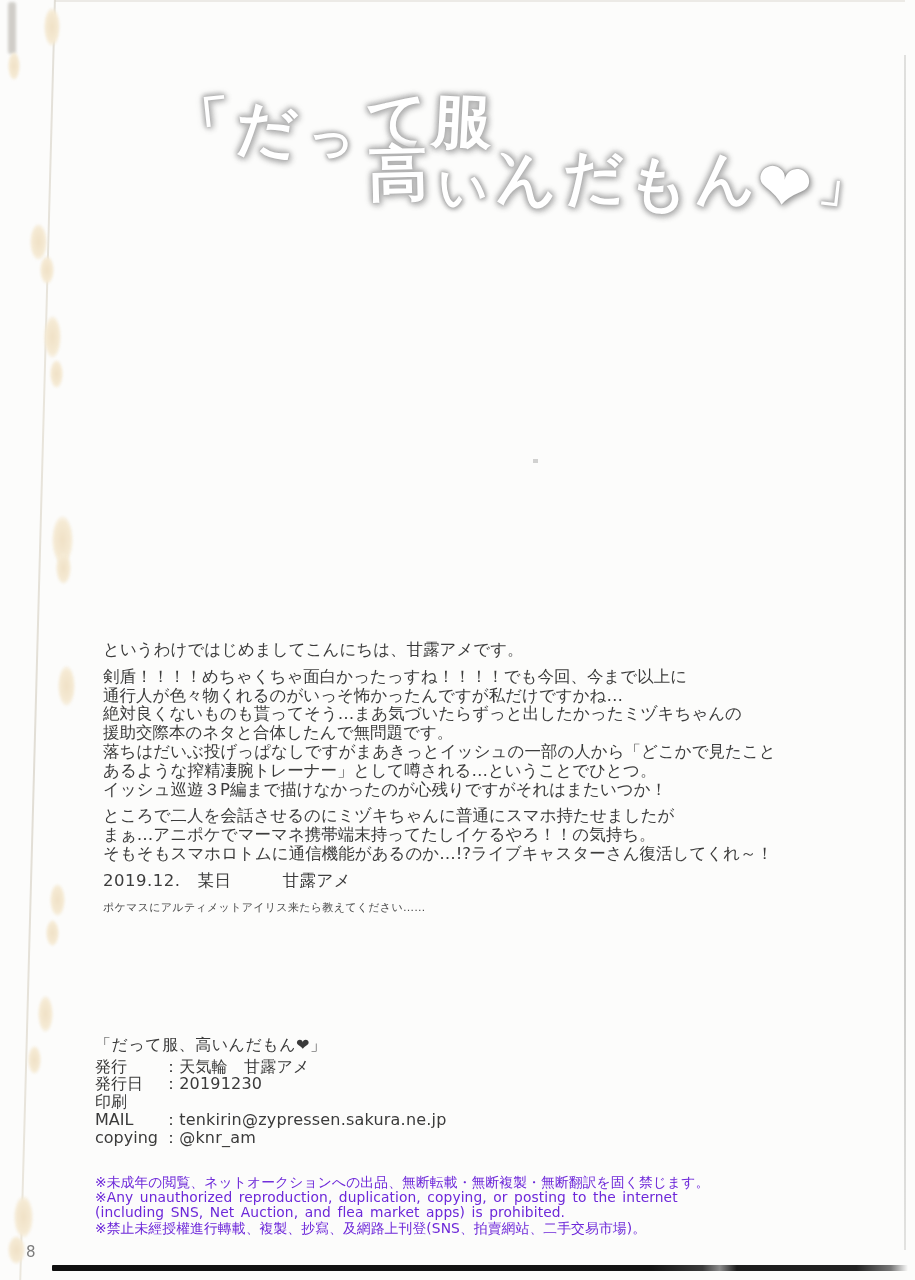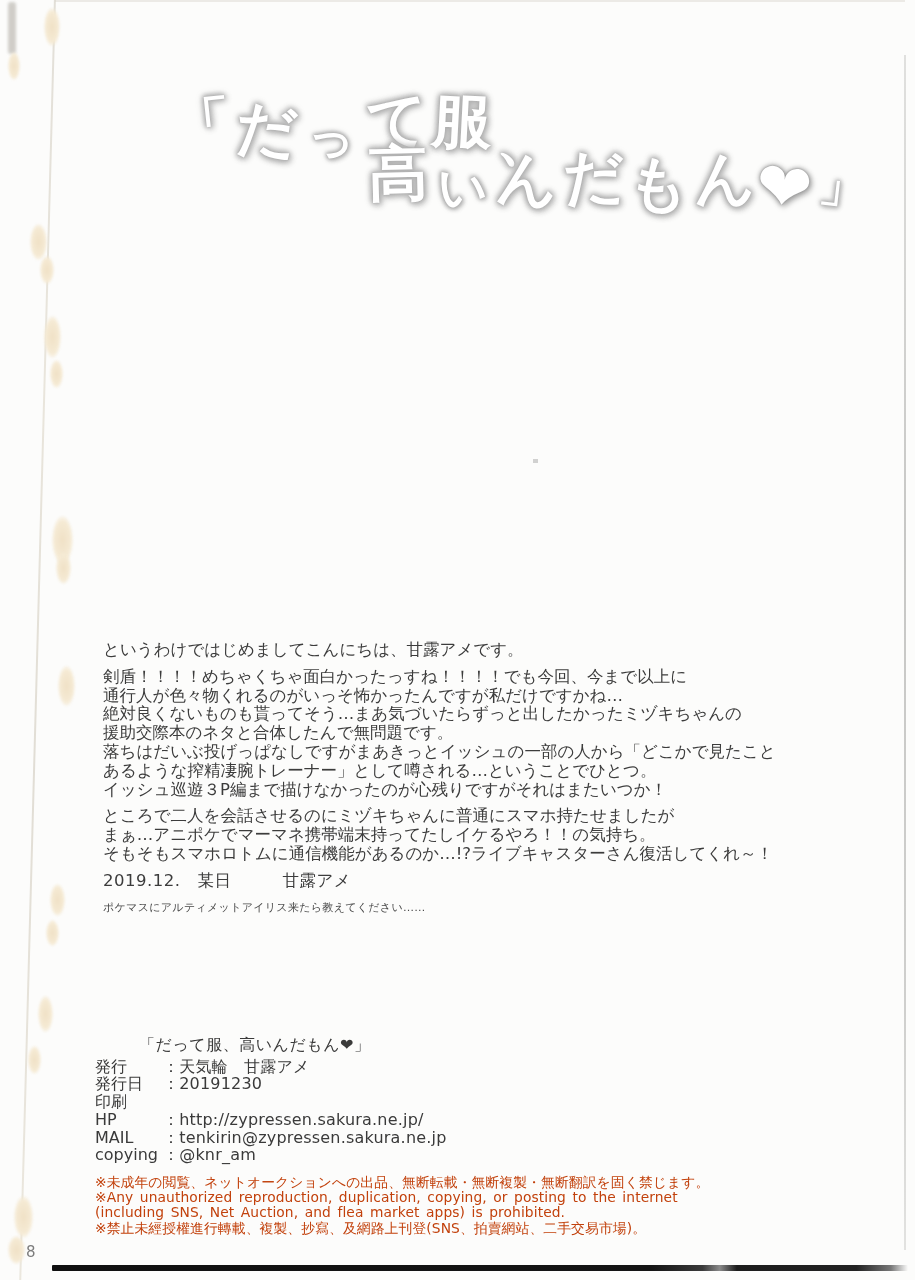--- a/index.html
+++ b/index.html
@@ -63,28 +63,28 @@
   .p1 { margin-bottom:22px; }
   .p2 { margin-bottom:13px; }
   .p3 { margin-bottom:33px; }
   .p4 { margin-bottom:17px; }
   .date-line { margin-bottom:17px; letter-spacing:.5px; }
   .postscript { font-size:11px; color:#484848; letter-spacing:.3px; }
 
   
   .colophon { position:absolute; left:95px; top:1036px; width:700px;
     font-size:16px; line-height:17.7px; color:#3a3a3a; }
-  .colophon-title { margin-bottom:4px; letter-spacing:.5px;margin-left:44px; }
+  .colophon-title { margin-bottom:4px; letter-spacing:.5px; }
   .crow { display:flex; }
   .clabel { width:68px; flex:none; }
   .cvalue { letter-spacing:.2px; }
 
   
   .disclaimer { position:absolute; left:95px; top:1175px; width:760px;
-    font-size:13.8px; line-height:15.2px; color:#c2410c;
+    font-size:13.8px; line-height:15.2px; color:#6d28d9;
     white-space:pre-line; letter-spacing:.1px; word-spacing:2px; }
 
   .pagenum { position:absolute; left:26px; top:1243px; font-size:15px; color:#7c7c7c; }
 </style>
 </head>
 <body>
 
 <div class="page">
 
   <div class="top-edge"></div>
@@ -135,24 +135,20 @@
         <span class="cvalue">：天気輪　甘露アメ</span>
     </div>
     <div class="crow">
       <span class="clabel">発行日</span>
         <span class="cvalue">：20191230</span>
     </div>
     <div class="crow">
       <span class="clabel">印刷</span>
     </div>
     <div class="crow">
-      <span class="clabel">HP</span>
-        <span class="cvalue">：http://zypressen.sakura.ne.jp/</span>
-    </div>
-    <div class="crow">
       <span class="clabel">MAIL</span>
         <span class="cvalue">：tenkirin@zypressen.sakura.ne.jp</span>
     </div>
     <div class="crow">
       <span class="clabel">copying</span>
         <span class="cvalue">：@knr_am</span>
     </div>
   </div>
 
   <div class="disclaimer">※未成年の閲覧、ネットオークションへの出品、無断転載・無断複製・無断翻訳を固く禁じます。

